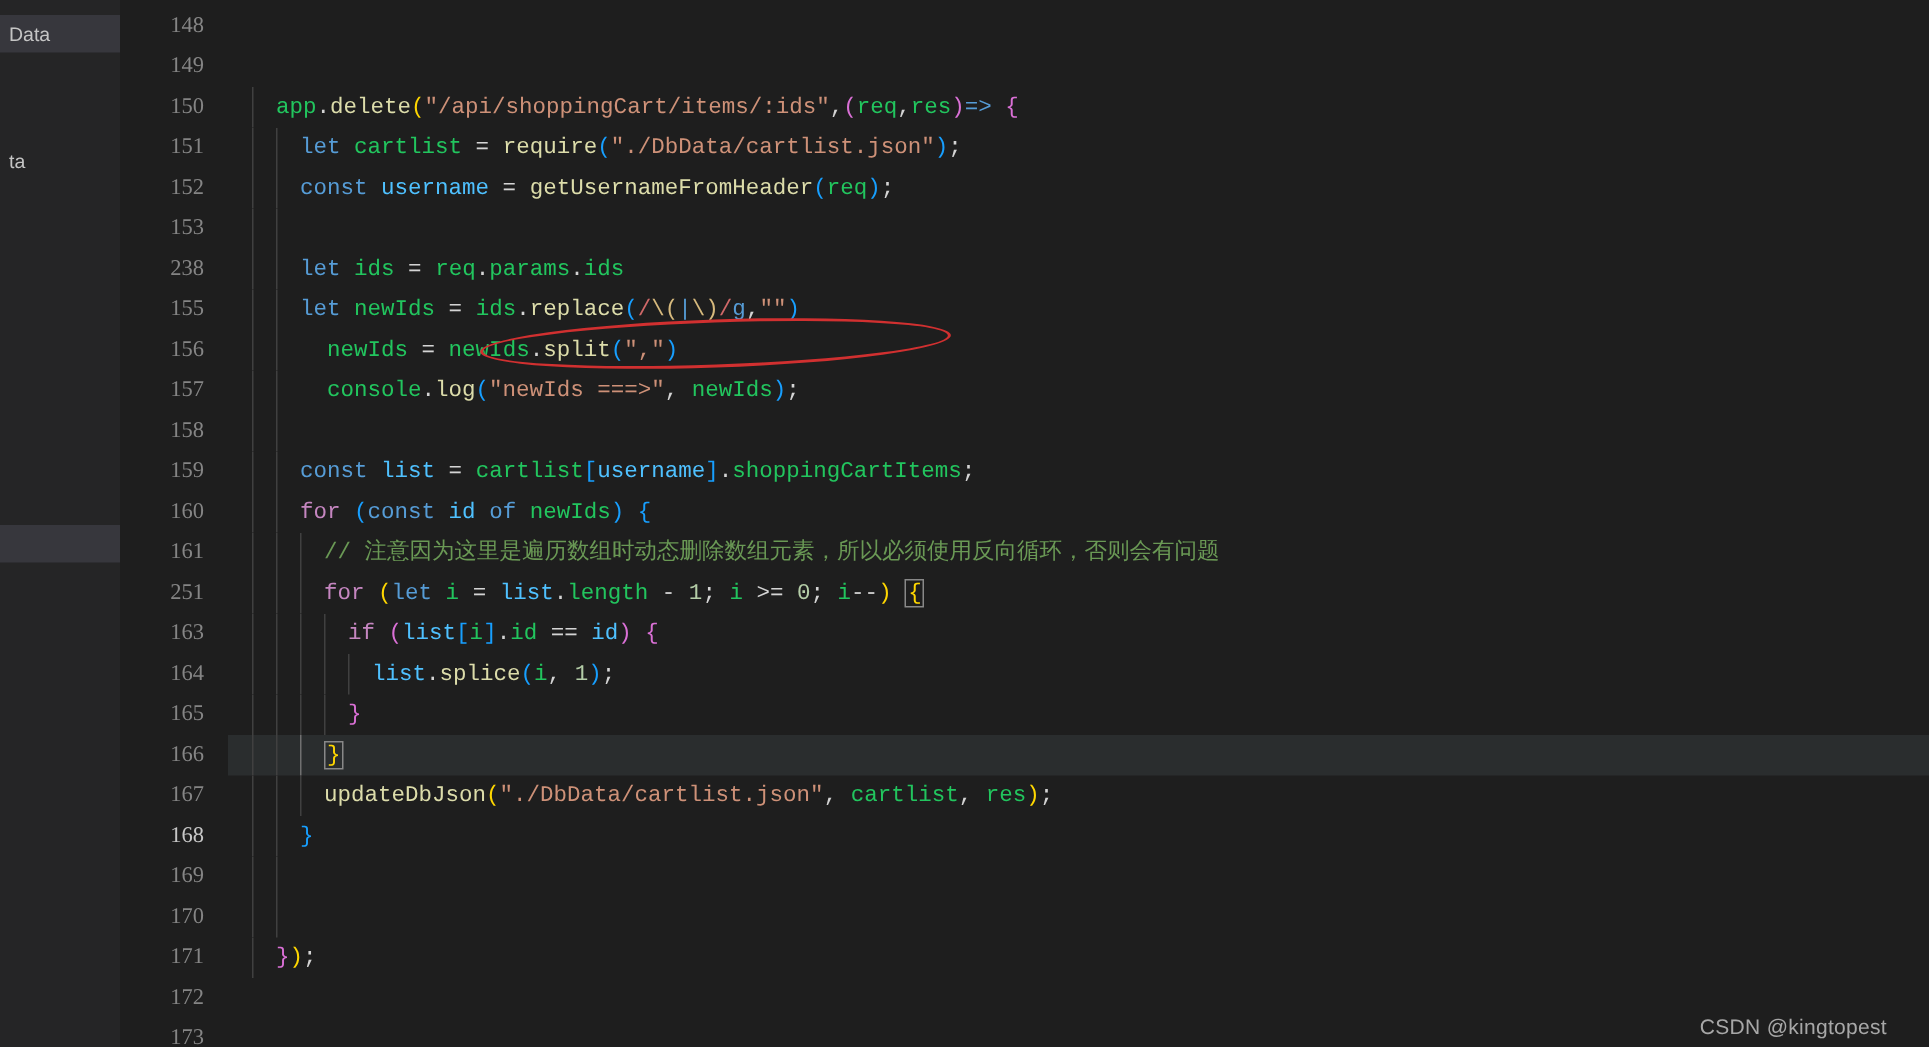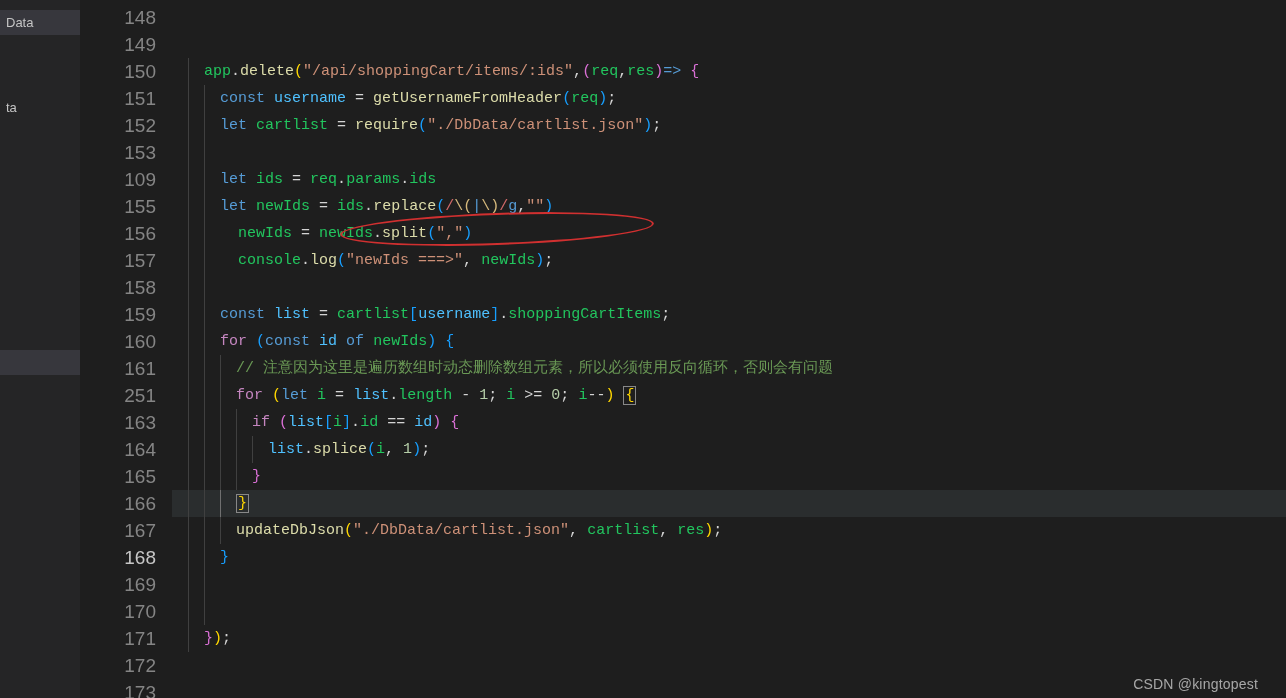--- a/index.html
+++ b/index.html
@@ -10,21 +10,20 @@
     font-size: 15px;
     color: #d4d4d4;
     overflow: hidden;
     width: 1286px;
     height: 698px;
   }
   .layout {
     display: flex;
     width: 100%;
     height: 100%;
-    gap: 20px;
   }
   .sidebar {
     width: 80px;
     flex: 0 0 80px;
     background: #252526;
     color: #ccc;
     font-family: -apple-system, BlinkMacSystemFont, 'Segoe UI', sans-serif;
     font-size: 13px;
     padding-top: 10px;
   }
@@ -48,22 +47,22 @@
     flex: 0 0 72px;
     text-align: right;
     color: #858585;
     padding-top: 4px;
     user-select: none;
   }
   .gutter .ln {
     height: 27px;
     line-height: 27px;
     padding-right: 16px;
-    font-family: Liberation Sans, sans-serif;
-    font-size: 19px;
+    font-family: Liberation Serif, serif;
+    font-size: 15px;
   }
   .code {
     flex: 1;
     padding-top: 4px;
     position: relative;
   }
   .code .line {
     height: 27px;
     line-height: 27px;
     white-space: pre;
@@ -142,21 +141,21 @@
   </div>
 
   <div class="editor">
     <div class="gutter" id="gutter">
         <div class="ln">148</div>
         <div class="ln">149</div>
         <div class="ln">150</div>
         <div class="ln">151</div>
         <div class="ln">152</div>
         <div class="ln">153</div>
-        <div class="ln">109</div>
+        <div class="ln">238</div>
         <div class="ln">155</div>
         <div class="ln">156</div>
         <div class="ln">157</div>
         <div class="ln">158</div>
         <div class="ln">159</div>
         <div class="ln">160</div>
         <div class="ln">161</div>
         <div class="ln">251</div>
         <div class="ln">163</div>
         <div class="ln">164</div>
@@ -171,23 +170,23 @@
         <div class="ln">173</div>
       </div>
     <div class="code" id="code">
 
       <div class="line"> </div>
       <div class="line"> </div>
 
 
       <div class="line"><span class="ig"></span><span class="tk-var">app</span><span class="tk-pun">.</span><span class="tk-fn">delete</span><span class="tk-bra">(</span><span class="tk-str">"/api/shoppingCart/items/:ids"</span><span class="tk-pun">,</span><span class="tk-bra2">(</span><span class="tk-var">req</span><span class="tk-pun">,</span><span class="tk-var">res</span><span class="tk-bra2">)</span><span class="tk-kw">=&gt;</span><span class="tk-pun"> </span><span class="tk-bra2">{</span></div>
 
+      <div class="line"><span class="ig"></span><span class="ig"></span><span class="tk-kw">let</span> <span class="tk-var">cartlist</span> <span class="tk-pun">=</span> <span class="tk-fn">require</span><span class="tk-bra3">(</span><span class="tk-str">"./DbData/cartlist.json"</span><span class="tk-bra3">)</span><span class="tk-pun">;</span></div>
+
       <div class="line"><span class="ig"></span><span class="ig"></span><span class="tk-kw">const</span> <span class="tk-cvar">username</span> <span class="tk-pun">=</span> <span class="tk-fn">getUsernameFromHeader</span><span class="tk-bra3">(</span><span class="tk-var">req</span><span class="tk-bra3">)</span><span class="tk-pun">;</span></div>
-
-      <div class="line"><span class="ig"></span><span class="ig"></span><span class="tk-kw">let</span> <span class="tk-var">cartlist</span> <span class="tk-pun">=</span> <span class="tk-fn">require</span><span class="tk-bra3">(</span><span class="tk-str">"./DbData/cartlist.json"</span><span class="tk-bra3">)</span><span class="tk-pun">;</span></div>
 
       <div class="line"><span class="ig"></span><span class="ig"></span></div>
 
       <div class="line"><span class="ig"></span><span class="ig"></span><span class="tk-kw">let</span> <span class="tk-var">ids</span> <span class="tk-pun">=</span> <span class="tk-var">req</span><span class="tk-pun">.</span><span class="tk-var">params</span><span class="tk-pun">.</span><span class="tk-var">ids</span></div>
 
       <div class="line"><span class="ig"></span><span class="ig"></span><span class="tk-kw">let</span> <span class="tk-var">newIds</span> <span class="tk-pun">=</span> <span class="tk-var">ids</span><span class="tk-pun">.</span><span class="tk-fn">replace</span><span class="tk-bra3">(</span><span class="tk-rex">/</span><span class="tk-rexc">\(</span><span class="tk-rexop">|</span><span class="tk-rexc">\)</span><span class="tk-rex">/</span><span class="tk-kw">g</span><span class="tk-pun">,</span><span class="tk-str">""</span><span class="tk-bra3">)</span></div>
 
       <div class="line"><span class="ig"></span><span class="ig"></span>  <span class="tk-var">newIds</span> <span class="tk-pun">=</span> <span class="tk-var">newIds</span><span class="tk-pun">.</span><span class="tk-fn">split</span><span class="tk-bra3">(</span><span class="tk-str">","</span><span class="tk-bra3">)</span></div>
 
       <div class="line"><span class="ig"></span><span class="ig"></span>  <span class="tk-var">console</span><span class="tk-pun">.</span><span class="tk-fn">log</span><span class="tk-bra3">(</span><span class="tk-str">"newIds ===&gt;"</span><span class="tk-pun">,</span> <span class="tk-var">newIds</span><span class="tk-bra3">)</span><span class="tk-pun">;</span></div>

